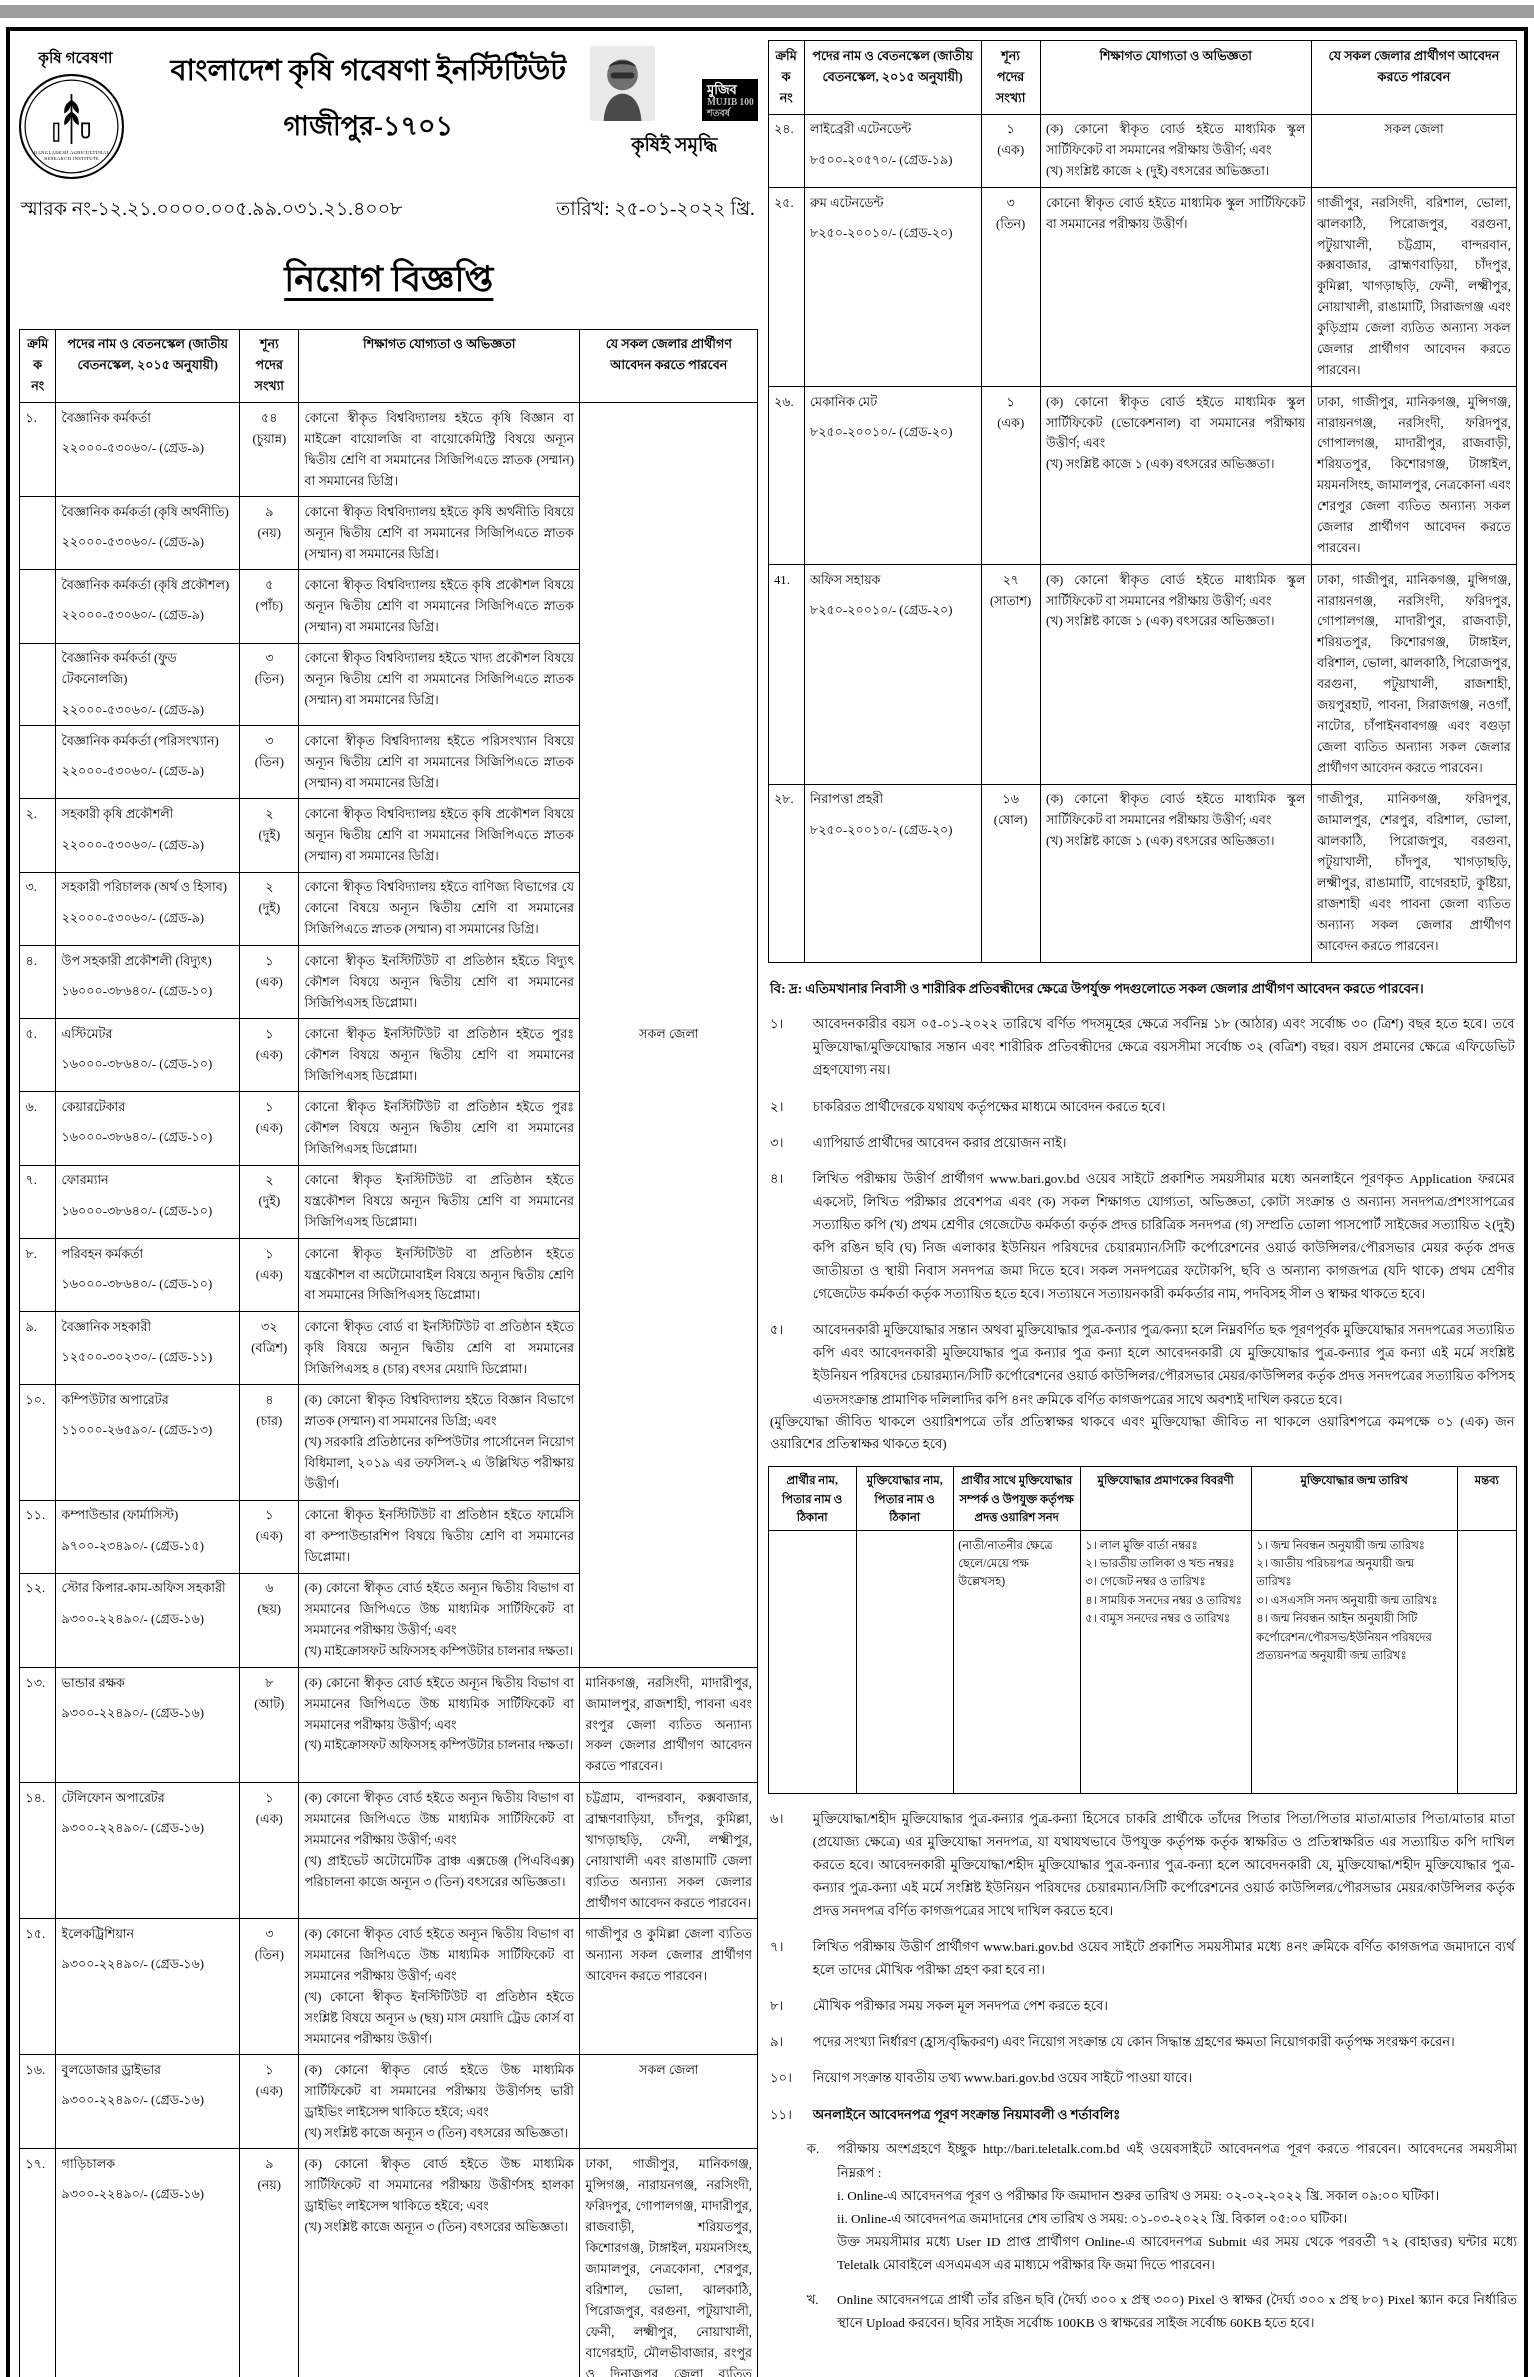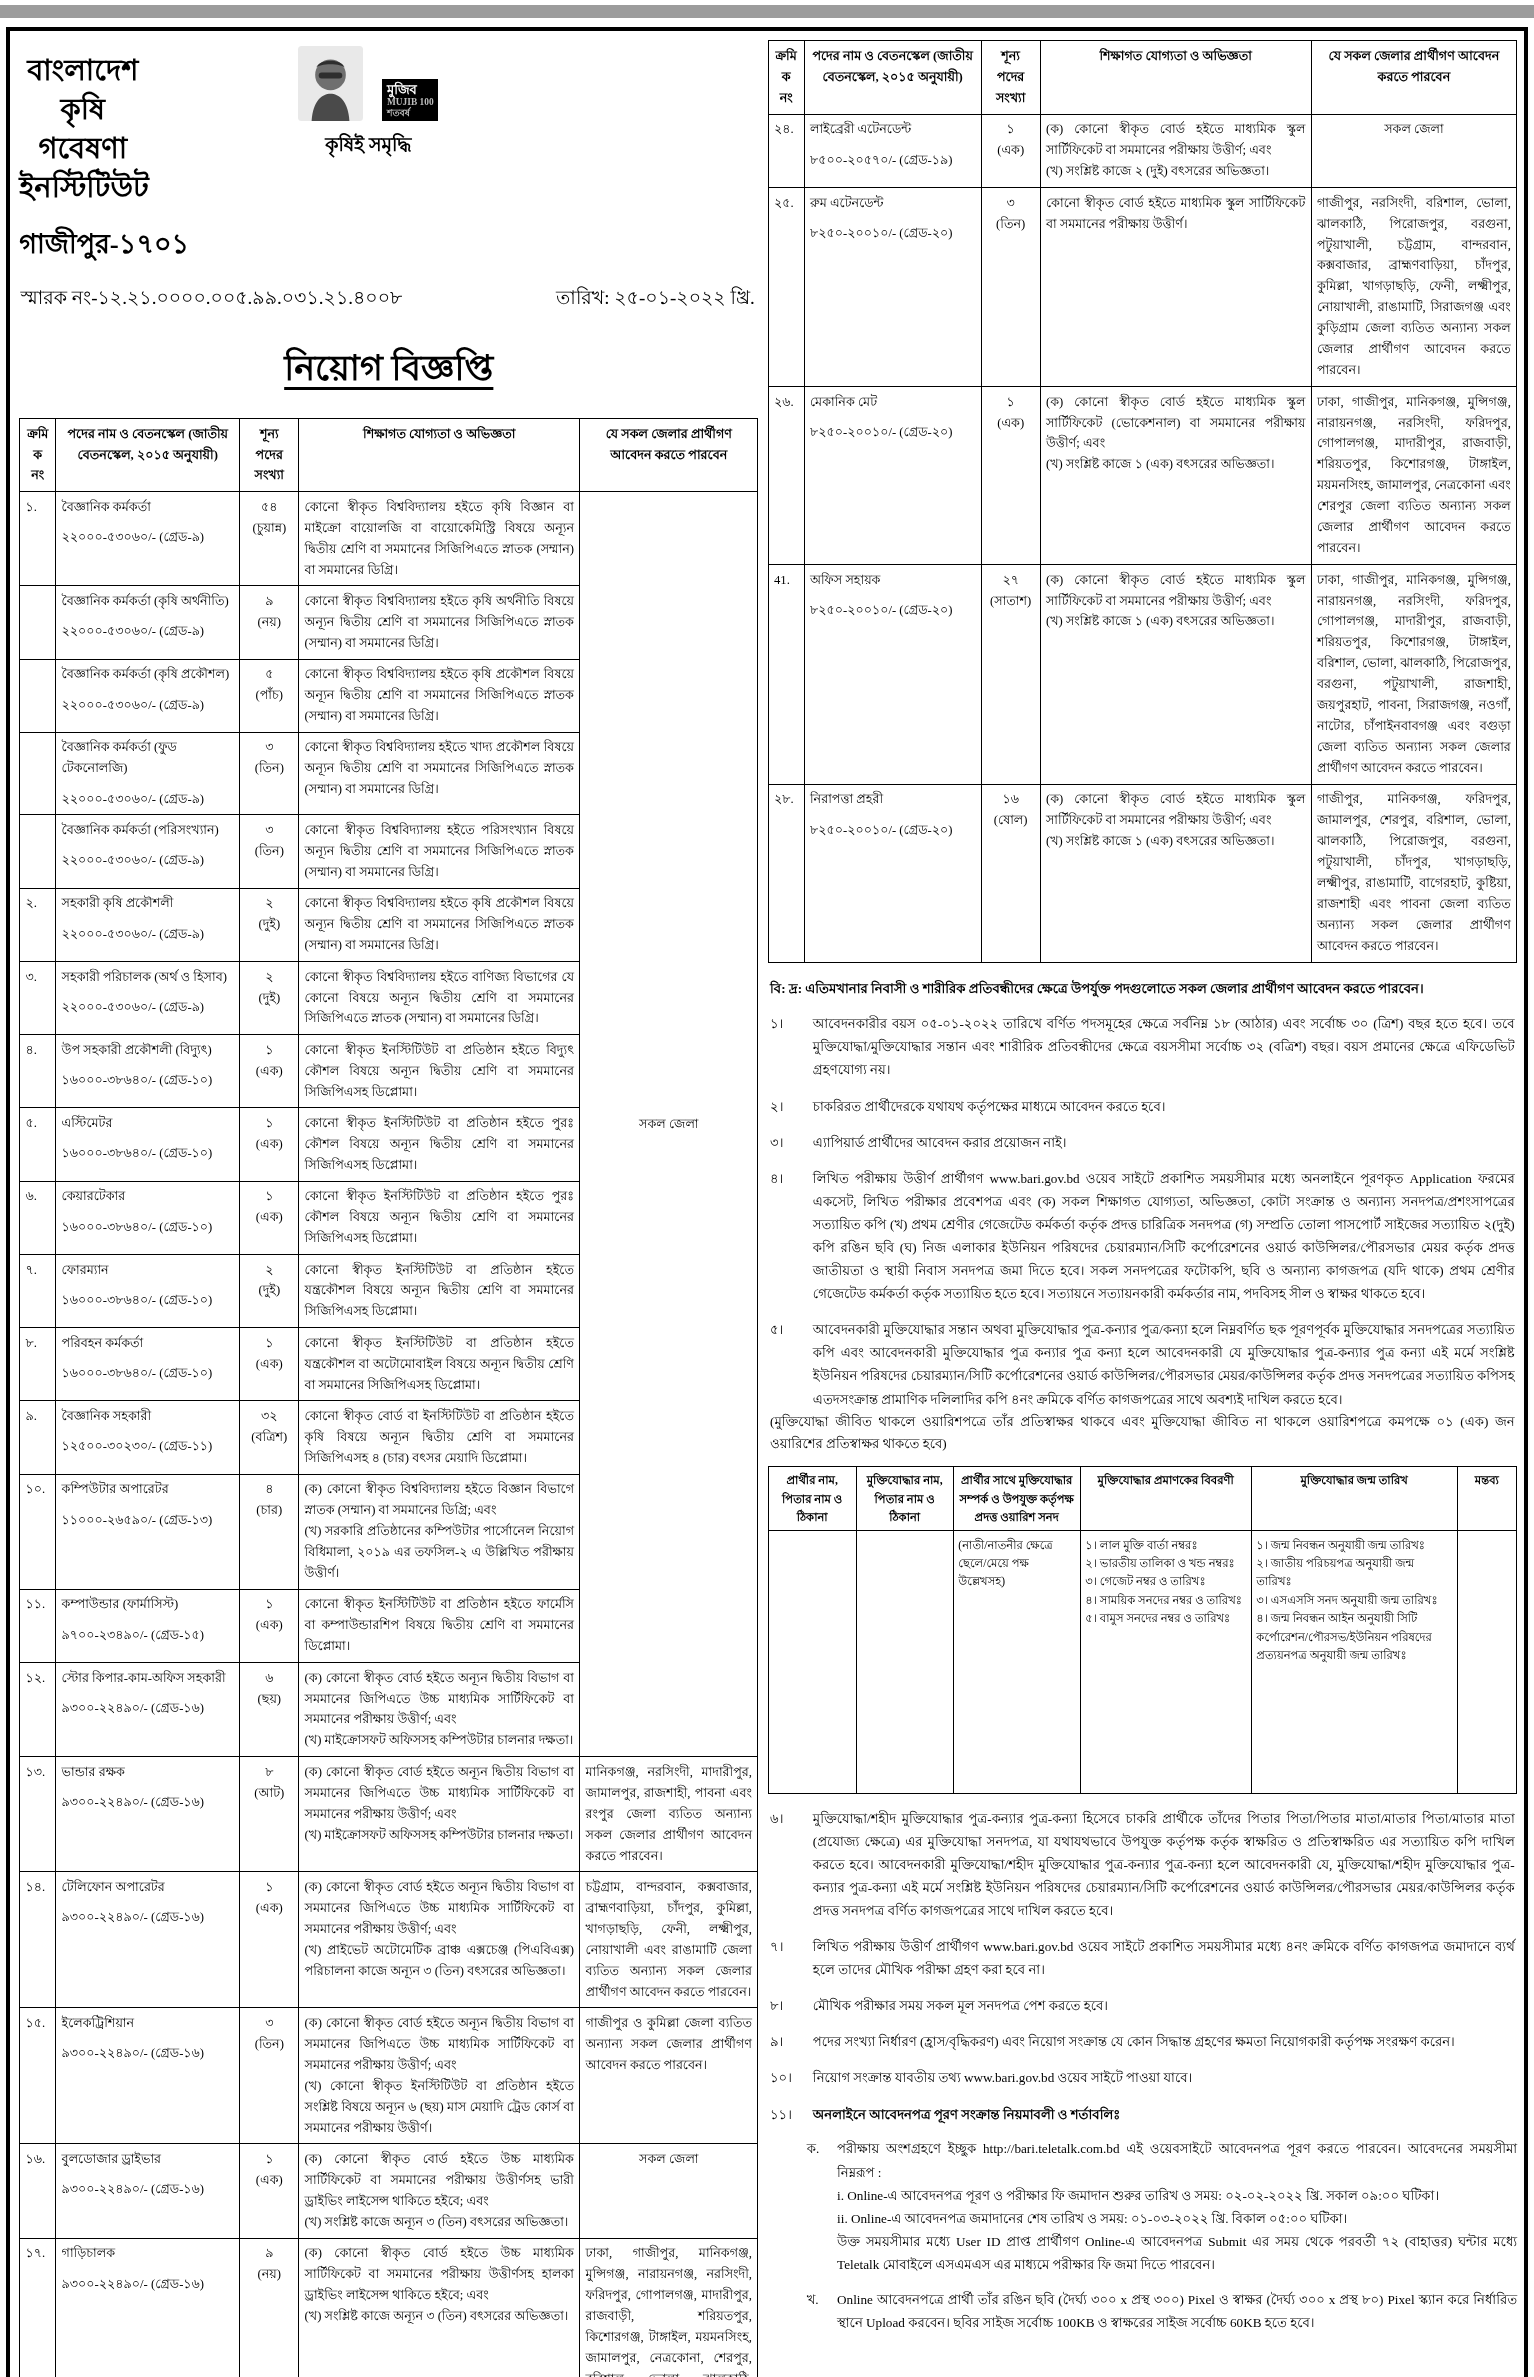--- a/index.html
+++ b/index.html
@@ -16,21 +16,21 @@
   .seal{width:112px;text-align:center;}
   .seal-caption{font-size:15.3px;font-weight:bold;margin-bottom:2.4px;}
   .seal-circle{width:105px;height:105px;border:2.4px solid #000;border-radius:50%;
     box-shadow:inset 0 0 0 3.5px #fff, inset 0 0 0 4.7px #000;display:flex;flex-direction:column;
     align-items:center;justify-content:center;box-sizing:border-box;padding:5.9px;}
   .seal-ring-text{font-size:4.7px;letter-spacing:0.3px;margin-top:3.5px;line-height:1.2;}
   .org-center{text-align:center;padding-top:4.7px;}
   .org-name{font-size:29px;font-weight:bold;line-height:1.35;}
   .org-loc{font-size:27px;font-weight:bold;margin-top:15.3px;}
   .mujib-wrap{text-align:center;}
-  .mujib-logo{display:flex;align-items:flex-end;justify-content:center;gap:19px;}
+  .mujib-logo{display:flex;align-items:flex-end;justify-content:space-between;gap:19px;}
   .mujib-face{width:65px;height:75px;background:#e9e9e9;border-radius:3.5px;display:flex;align-items:flex-end;justify-content:center;overflow:hidden;}
   .mujib-tag{background:#000;color:#fff;font-size:13px;font-weight:bold;padding:3.5px 4.7px;line-height:1.1;text-align:left;}
   .mujib-tag .en{color:#bdbdbd;font-size:9.4px;display:block;}
   .slogan{font-size:19px;font-weight:bold;margin-top:8.2px;}
   .memo-row{display:flex;justify-content:space-between;font-size:19px;margin:15.3px 3.5px 0 1.2px;}
   .doc-title{text-align:center;font-size:35px;font-weight:bold;margin:26px 0 17.7px 0;
     text-decoration:underline;text-decoration-thickness:2.9px;text-underline-offset:7px;}
   .intro{font-size:15.3px;line-height:1.85;text-align:justify;margin:0 1.2px 11.8px 1.2px;text-indent:41px;}
 
   
@@ -71,20 +71,35 @@
 <body>
 
 <div class="page">
   <div class="scan-strip"></div>
 
   <div class="border-box">
 
     <div class="col-left">
 
       <div class="hdr">
+        <div class="seal">
+          <div class="seal-caption">কৃষি গবেষণা</div>
+          <div class="seal-circle">
+            <svg width="47" height="56" viewBox="0 0 80 95">
+              <line x1="40" y1="5" x2="40" y2="90" stroke="#000" stroke-width="3"></line>
+              <path d="M40 15 C30 20 26 30 28 38 C36 34 40 26 40 15 Z" fill="#000"></path>
+              <path d="M40 15 C50 20 54 30 52 38 C44 34 40 26 40 15 Z" fill="#000"></path>
+              <path d="M40 35 C30 40 26 50 28 58 C36 54 40 46 40 35 Z" fill="#000"></path>
+              <path d="M40 35 C50 40 54 50 52 58 C44 54 40 46 40 35 Z" fill="#000"></path>
+              <path d="M58 55 v18 c0 8 12 8 12 0 v-18 Z" fill="none" stroke="#000" stroke-width="3"></path>
+              <rect x="10" y="55" width="8" height="30" fill="none" stroke="#000" stroke-width="2.5"></rect>
+            </svg>
+            <div class="seal-ring-text">BANGLADESH AGRICULTURAL RESEARCH INSTITUTE</div>
+          </div>
+        </div>
 
         <div class="org-center">
           <div class="org-name">বাংলাদেশ কৃষি গবেষণা ইনস্টিটিউট</div>
           <div class="org-loc">গাজীপুর-১৭০১</div>
         </div>
 
         <div class="mujib-wrap">
           <div class="mujib-logo">
             <div class="mujib-face">
               <svg width="59" height="71" viewBox="0 0 100 120">

